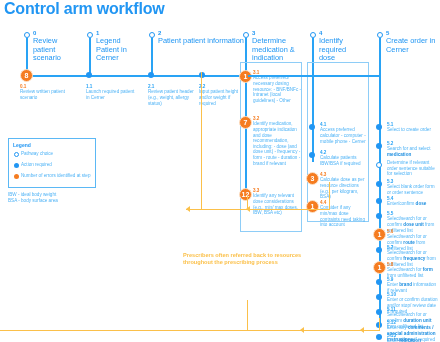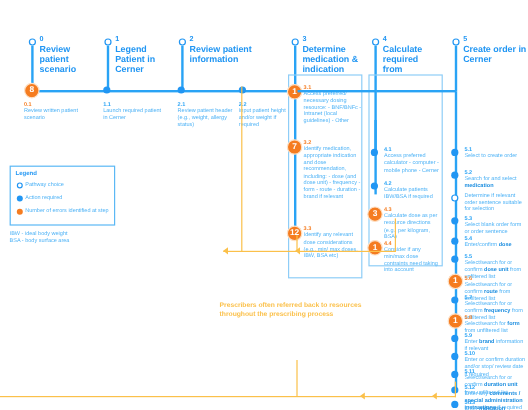--- a/index.html
+++ b/index.html
@@ -20,21 +20,21 @@
   
   .col-head{position:absolute;width:62px;}
   .col-head .ring{
     position:absolute;left:0;top:0;width:6px;height:6px;border-radius:50%;
     border:1.3px solid #2196f3;background:#fff;box-sizing:border-box;
   }
   .col-head .num{
     position:absolute;left:9px;top:-2px;font-size:6px;font-weight:bold;color:#2196f3;
   }
   .col-head .lbl{
-    position:absolute;left:9px;top:5px;font-size:7.4px;font-weight:bold;
+    position:absolute;left:9px;top:5px;font-size:7.4px;font-weight:normal;
     line-height:8.6px;color:#2196f3;
   }
 
   
   .vline{position:absolute;width:1.6px;background:#29a3f5;}
   .hline{position:absolute;height:1.6px;background:#29a3f5;}
 
   
   .dot{
     position:absolute;width:6.4px;height:6.4px;border-radius:50%;
@@ -84,45 +84,46 @@
   .onote{
     position:absolute;left:183px;top:252px;width:120px;
     font-size:5.6px;font-weight:bold;color:#fbc04a;line-height:7.4px;
   }
 </style>
 </head>
 <body>
 
 <div id="canvas">
 
+  <div class="title">Control arm workflow</div>
 
   <div class="col-head" style="left:24px;top:32px;">
     <div class="ring"></div>
     <div class="num">0</div>
     <div class="lbl" style="width:44px;">Review patient scenario</div>
   </div>
   <div class="col-head" style="left:87px;top:32px;">
     <div class="ring"></div>
     <div class="num">1</div>
     <div class="lbl" style="width:46px;">Legend Patient in Cerner</div>
   </div>
   <div class="col-head" style="left:149px;top:32px;">
     <div class="ring"></div>
     <div class="num">2</div>
-    <div class="lbl" style="width:86px;">Review patient information</div>
+    <div class="lbl" style="width:86px;">Patient patient information</div>
   </div>
   <div class="col-head" style="left:243px;top:32px;">
     <div class="ring"></div>
     <div class="num">3</div>
     <div class="lbl" style="width:50px;">Determine medication &amp; indication</div>
   </div>
   <div class="col-head" style="left:310px;top:32px;">
     <div class="ring"></div>
     <div class="num">4</div>
-    <div class="lbl" style="width:44px;">Calculate required from</div>
+    <div class="lbl" style="width:44px;">Identify required dose</div>
   </div>
   <div class="col-head" style="left:377px;top:32px;">
     <div class="ring"></div>
     <div class="num">5</div>
     <div class="lbl" style="width:58px;">Create order in Cerner</div>
   </div>
 
   <div class="vline" style="left:26.4px;top:38px;height:38px;"></div>
   <div class="vline" style="left:89.4px;top:38px;height:38px;"></div>
   <div class="vline" style="left:151.4px;top:38px;height:38px;"></div>

